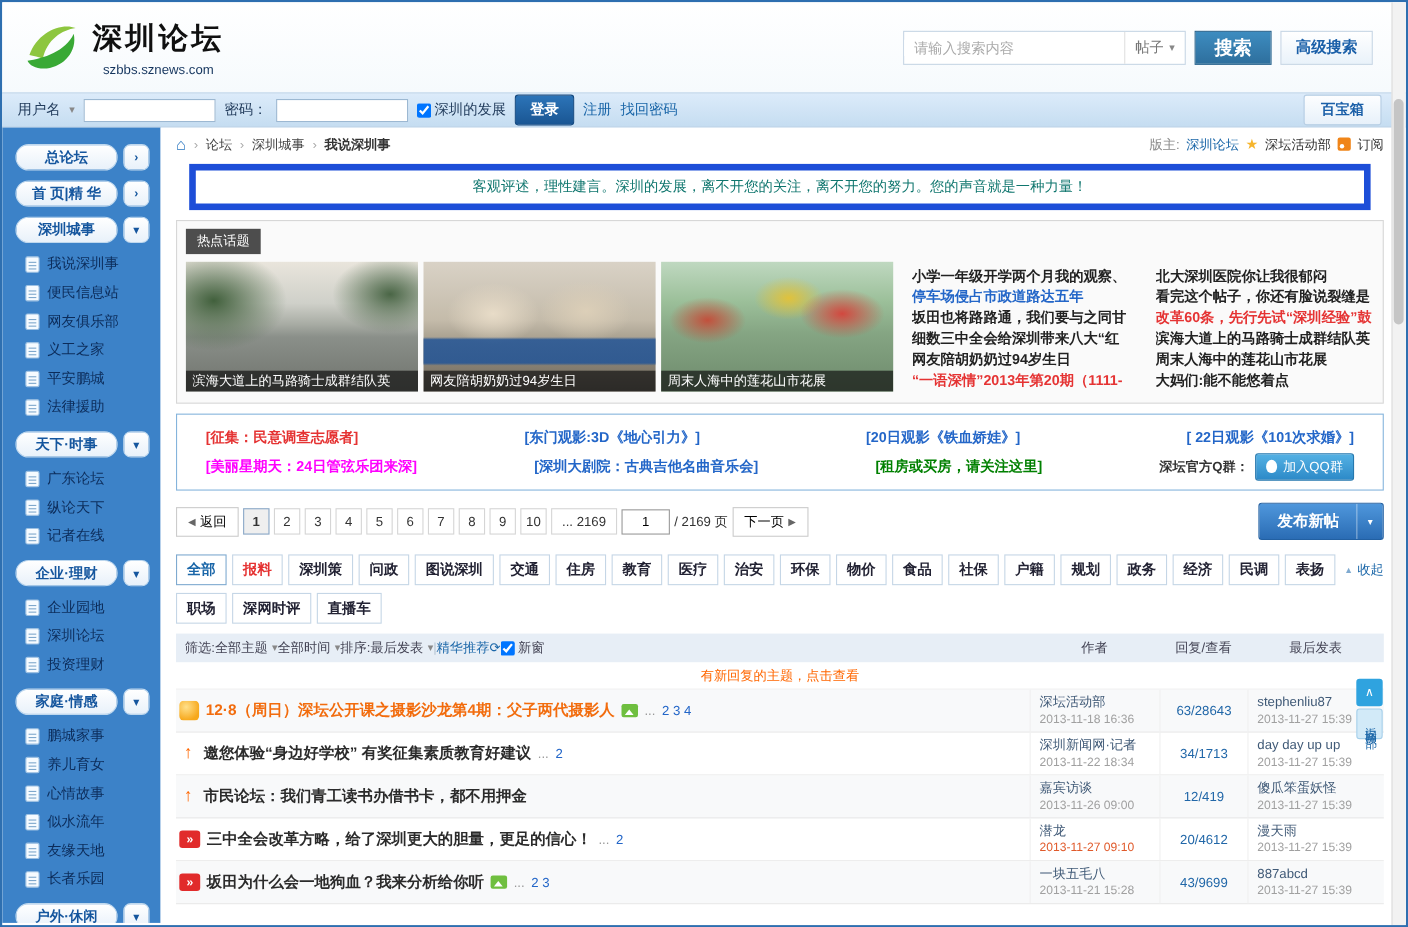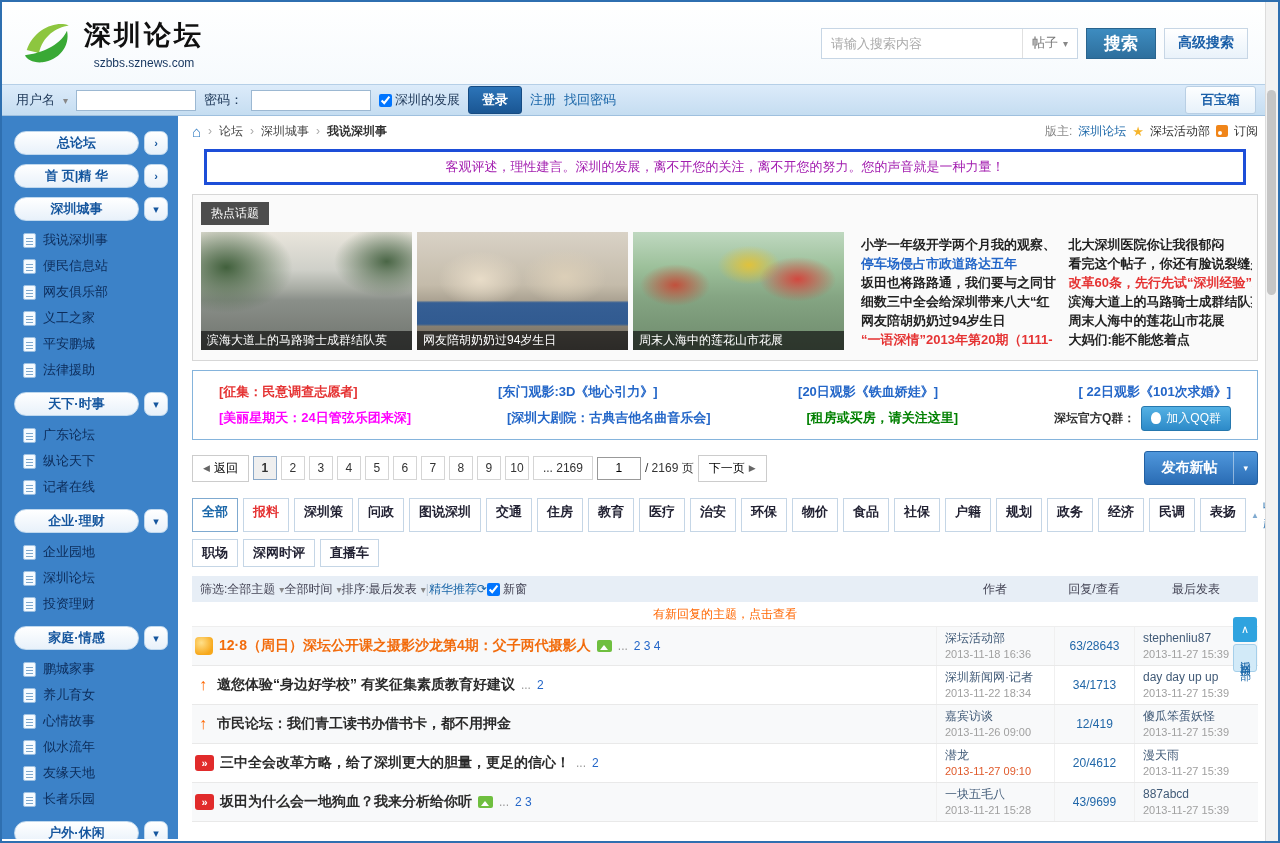--- a/index.html
+++ b/index.html
@@ -22,21 +22,21 @@
 .btn-search{height:31px;padding:0 17px;background:linear-gradient(#3d8cc0,#2e6f9d);border:1px solid #29648e;color:#fff;font-size:17px;font-weight:bold}
 .btn-adv{height:31px;padding:0 13px;background:linear-gradient(#fff,#e9f2fa);border:1px solid #c7d6e5;color:#1a5fa8;font-size:14px;font-weight:bold}
 
 .loginbar{height:32px;display:flex;align-items:center;gap:8px;padding:0 22px 0 14px;background:linear-gradient(#dcebfa,#c5ddf1);border-top:1px solid #b5cfe7;border-bottom:1px solid #9fc0de;font-size:13px;color:#223c5c}
 .loginbar input[type=text]{width:120px;height:21px;border:1px solid #9cb8d2;background:#fff;padding:0 4px;font-size:12px}
 .btn-login{background:linear-gradient(#2c74b8,#1a5693);border:1px solid #164b82;border-radius:3px;color:#fff;font-weight:bold;font-size:13px;padding:4px 13px}
 .lnk{color:#1a66a8}
 .btn-box{margin-left:auto;background:linear-gradient(#fdfeff,#e7f1fa);border:1px solid #b9cfe4;border-radius:3px;color:#1a5fa8;font-weight:bold;font-size:13px;padding:4px 15px}
 
 .content{display:flex;height:723px}
-.side{width:176px;background:#3c82c8;padding:6px 10px 0 12px;overflow:hidden;flex:0 0 auto}
+.side{width:144px;background:#3c82c8;padding:6px 10px 0 12px;overflow:hidden;flex:0 0 auto}
 .sgroup{display:flex;gap:5px;margin:9px 0 6px}
 .spill{flex:1;height:24px;display:flex;align-items:center;justify-content:center;background:linear-gradient(#ffffff,#e8f1fa);border:1px solid #bfd8ee;border-radius:12px;color:#15569e;font-weight:bold;font-size:13px;cursor:pointer;white-space:nowrap}
 .sarrow{width:24px;height:24px;display:flex;align-items:center;justify-content:center;background:linear-gradient(#ffffff,#e8f1fa);border:1px solid #bfd8ee;border-radius:7px;color:#15569e;font-weight:bold;font-size:11px;cursor:pointer;flex:0 0 auto}
 .sitem{display:flex;align-items:center;gap:7px;height:26px;padding-left:9px;color:#0c2c5a;font-size:13px;cursor:pointer;white-space:nowrap}
 .doc{position:relative;width:13px;height:15px;background:#f6fbff;border:1px solid #9cc0e2;border-radius:2px;flex:0 0 auto}
 .doc::before{content:"";position:absolute;left:2px;right:2px;top:4px;height:1px;background:#7fa8cc;box-shadow:0 3px 0 #7fa8cc,0 6px 0 #7fa8cc}
 .main{flex:1;background:#fff;padding:0 20px 0 14px;overflow:hidden}
 
 .crumb{height:30px;display:flex;align-items:center;gap:7px;font-size:12px;color:#555}
 .home{color:#2a77c0;font-size:15px;cursor:pointer}
@@ -44,21 +44,21 @@
 .crumb a{color:#444}
 .crumb-cur{font-weight:bold;color:#333!important}
 .crumb-right{margin-left:auto;display:flex;align-items:center;gap:6px}
 .mod{color:#888}
 .modlink{color:#1a66a8!important}
 .star{color:#f6b52d;font-size:13px}
 .plain{color:#333!important}
 .subicon{width:12px;height:12px;background:#f08519;border-radius:2px;position:relative}
 .subicon::after{content:"";position:absolute;left:2px;bottom:2px;width:4px;height:4px;background:#fff;border-radius:50%}
 
-.bnotice{border:3px solid #1d4ed8;color:#a21caf;font-size:13px;text-align:center;padding:6px 0;margin:3px 12px 9px}
+.bnotice{border:6px solid #1d4ed8;color:#0f766e;font-size:13px;text-align:center;padding:6px 0;margin:3px 12px 9px}
 
 .hot{border:1px solid #d7d7d7;background:#fafafa;padding:7px 8px 9px}
 .hot-tag{display:inline-block;background:#4d4d4d;color:#fff;font-size:12px;padding:3px 10px;margin-bottom:7px}
 .hot-body{display:flex;gap:5px}
 .hi{position:relative;width:211px;height:118px;flex:0 0 auto;cursor:pointer;overflow:hidden}
 .hi1{background:radial-gradient(95px 65px at 12% 30%,#41603c 0%,rgba(65,96,60,0) 70%),radial-gradient(75px 50px at 88% 25%,#4a6646 0%,rgba(74,102,70,0) 70%),linear-gradient(180deg,#e9e5dc 0%,#cfd0c9 32%,#a8aca4 48%,#8a8f89 58%,#6f736d 100%)}
 .hi2{background:linear-gradient(180deg,rgba(0,0,0,0) 58%,rgba(34,84,150,.85) 60%,rgba(34,84,150,.85) 78%,rgba(0,0,0,0) 80%),radial-gradient(60px 40px at 30% 40%,#e8dcc8 0%,rgba(232,220,200,0) 70%),radial-gradient(60px 40px at 70% 38%,#dccfb8 0%,rgba(220,207,184,0) 70%),linear-gradient(180deg,#d9d2c6 0%,#c4bbaa 45%,#948c7c 70%,#6b655c 100%)}
 .hi3{background:radial-gradient(55px 32px at 78% 40%,#d2483f 0%,rgba(210,72,63,0) 70%),radial-gradient(45px 28px at 55% 28%,#e0c23c 0%,rgba(224,194,60,0) 70%),radial-gradient(50px 30px at 20% 45%,#c2503c 0%,rgba(194,80,60,0) 70%),linear-gradient(180deg,#bfd8c0 0%,#9cc09a 30%,#85a583 55%,#6e8a6c 100%)}
 .hcap{position:absolute;left:0;right:0;bottom:0;background:rgba(15,15,15,.68);color:#fff;font-size:12px;line-height:19px;padding:0 6px;white-space:nowrap;overflow:hidden}
 .hlinks{flex:1;display:flex;flex-direction:column;justify-content:space-between;padding:3px 2px 2px 12px;font-size:13px;font-weight:bold}

